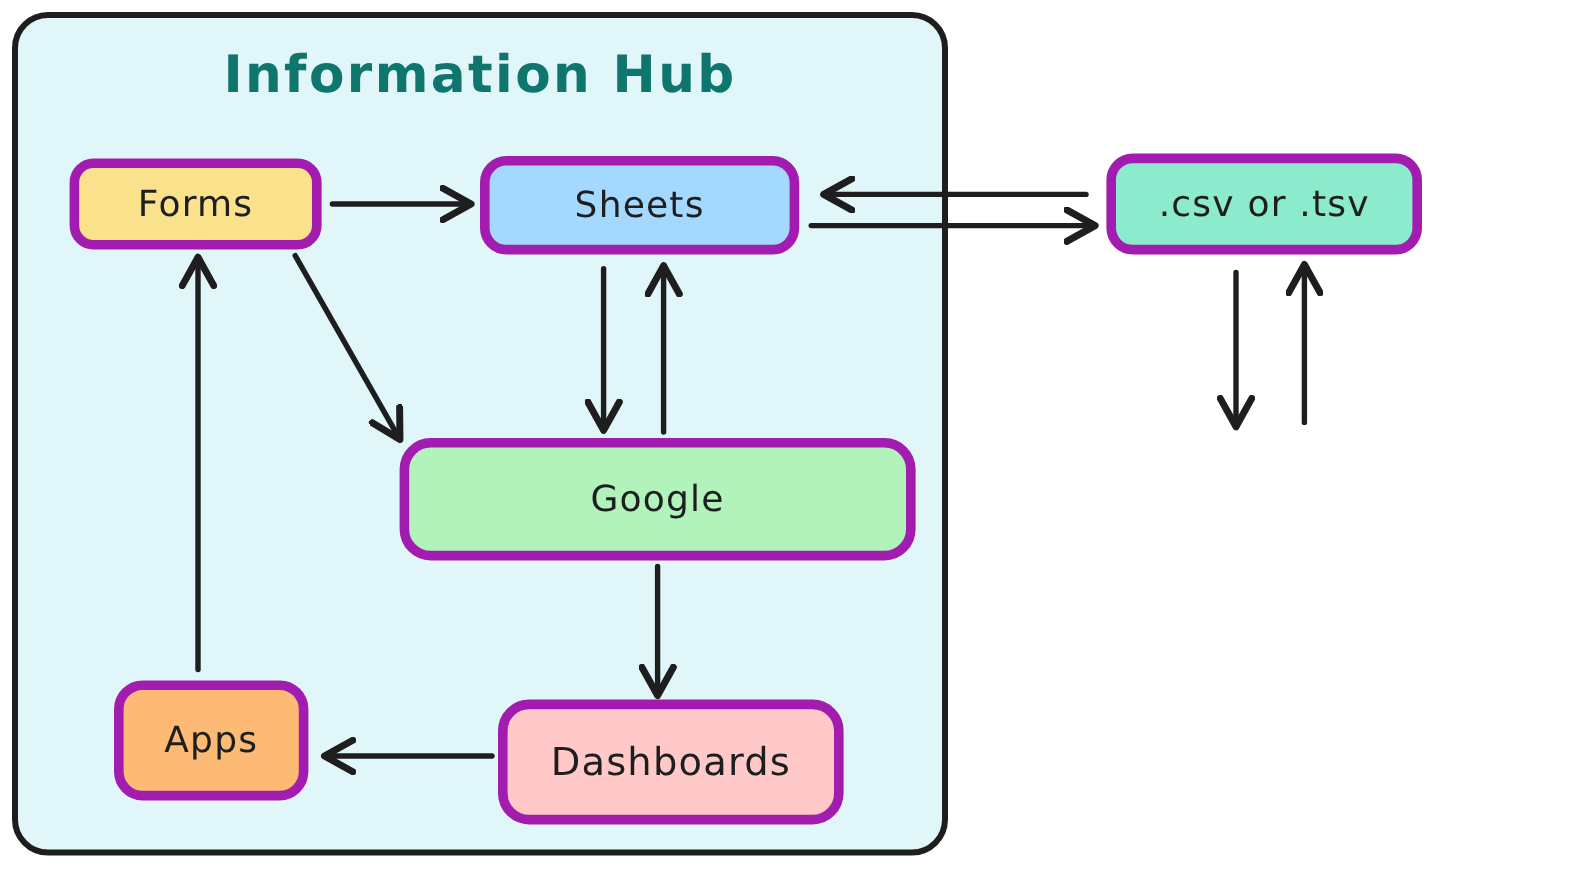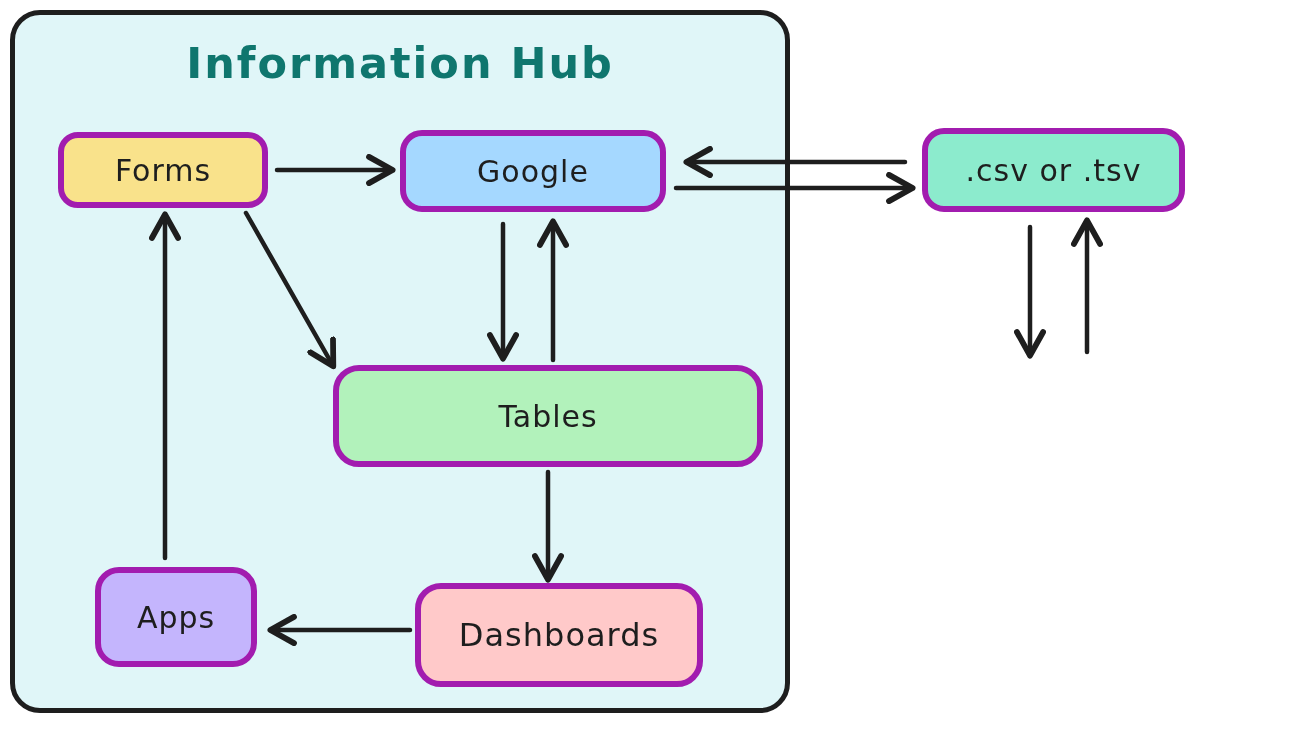--- a/index.html
+++ b/index.html
@@ -10,21 +10,21 @@
     position:absolute;left:10px;top:10px;width:780px;height:703px;
     border:5px solid #1e1e1e;border-radius:30px;box-sizing:border-box;
   }
   .hub-title{
     position:absolute;left:10px;top:38px;width:780px;text-align:center;
     font-size:43px;font-weight:bold;letter-spacing:2px;color:#0f766e;
   }
 
   .node{
     position:absolute;box-sizing:border-box;
-    border:6px solid #a21caf;border-radius:20px;
+    border:8px solid #a21caf;border-radius:20px;
     display:flex;align-items:center;justify-content:center;
     font-size:30px;color:#1e1e1e;letter-spacing:1px;white-space:nowrap;text-align:center;
   }
   .node-forms      {left:58px;  top:132px; width:210px; height:76px;}
   .node-storage    {left:400px; top:130px; width:266px; height:82px; border-radius:22px;}
   .node-tables     {left:333px; top:365px; width:430px; height:102px; border-radius:26px;}
   .node-apps       {left:95px;  top:567px; width:162px; height:100px; border-radius:24px;}
   .node-dashboards {left:415px; top:583px; width:288px; height:104px; border-radius:26px; font-size:32px;}
   .node-csv        {left:922px; top:128px; width:263px; height:84px; border-radius:22px;}
   .node-sheets     {left:835px; top:365px; width:458px; height:105px; border-radius:26px; font-size:31px;}
@@ -39,28 +39,28 @@
 
   <div class="hub-container" style="background-color: rgb(224, 246, 248);"></div>
 
   <div class="hub-title">Information Hub</div>
 
   <div class="node node-forms" style="background-color: rgb(249, 226, 139);">
     <span>Forms</span>
   </div>
 
   <div class="node node-storage" style="background-color: rgb(165, 216, 255);">
+    <span>Sheets</span>
+  </div>
+
+  <div class="node node-tables" style="background-color: rgb(178, 242, 187);">
     <span>Google</span>
   </div>
 
-  <div class="node node-tables" style="background-color: rgb(178, 242, 187);">
-    <span>Tables</span>
-  </div>
-
-  <div class="node node-apps" style="background-color: #c4b5fd;">
+  <div class="node node-apps" style="background-color: #fdba74;">
     <span>Apps</span>
   </div>
 
   <div class="node node-dashboards" style="background-color: rgb(255, 201, 201);">
     <span>Dashboards</span>
   </div>
 
   <div class="node node-csv" style="background-color: rgb(140, 235, 205);">
     <span>.csv or .tsv</span>
   </div>

